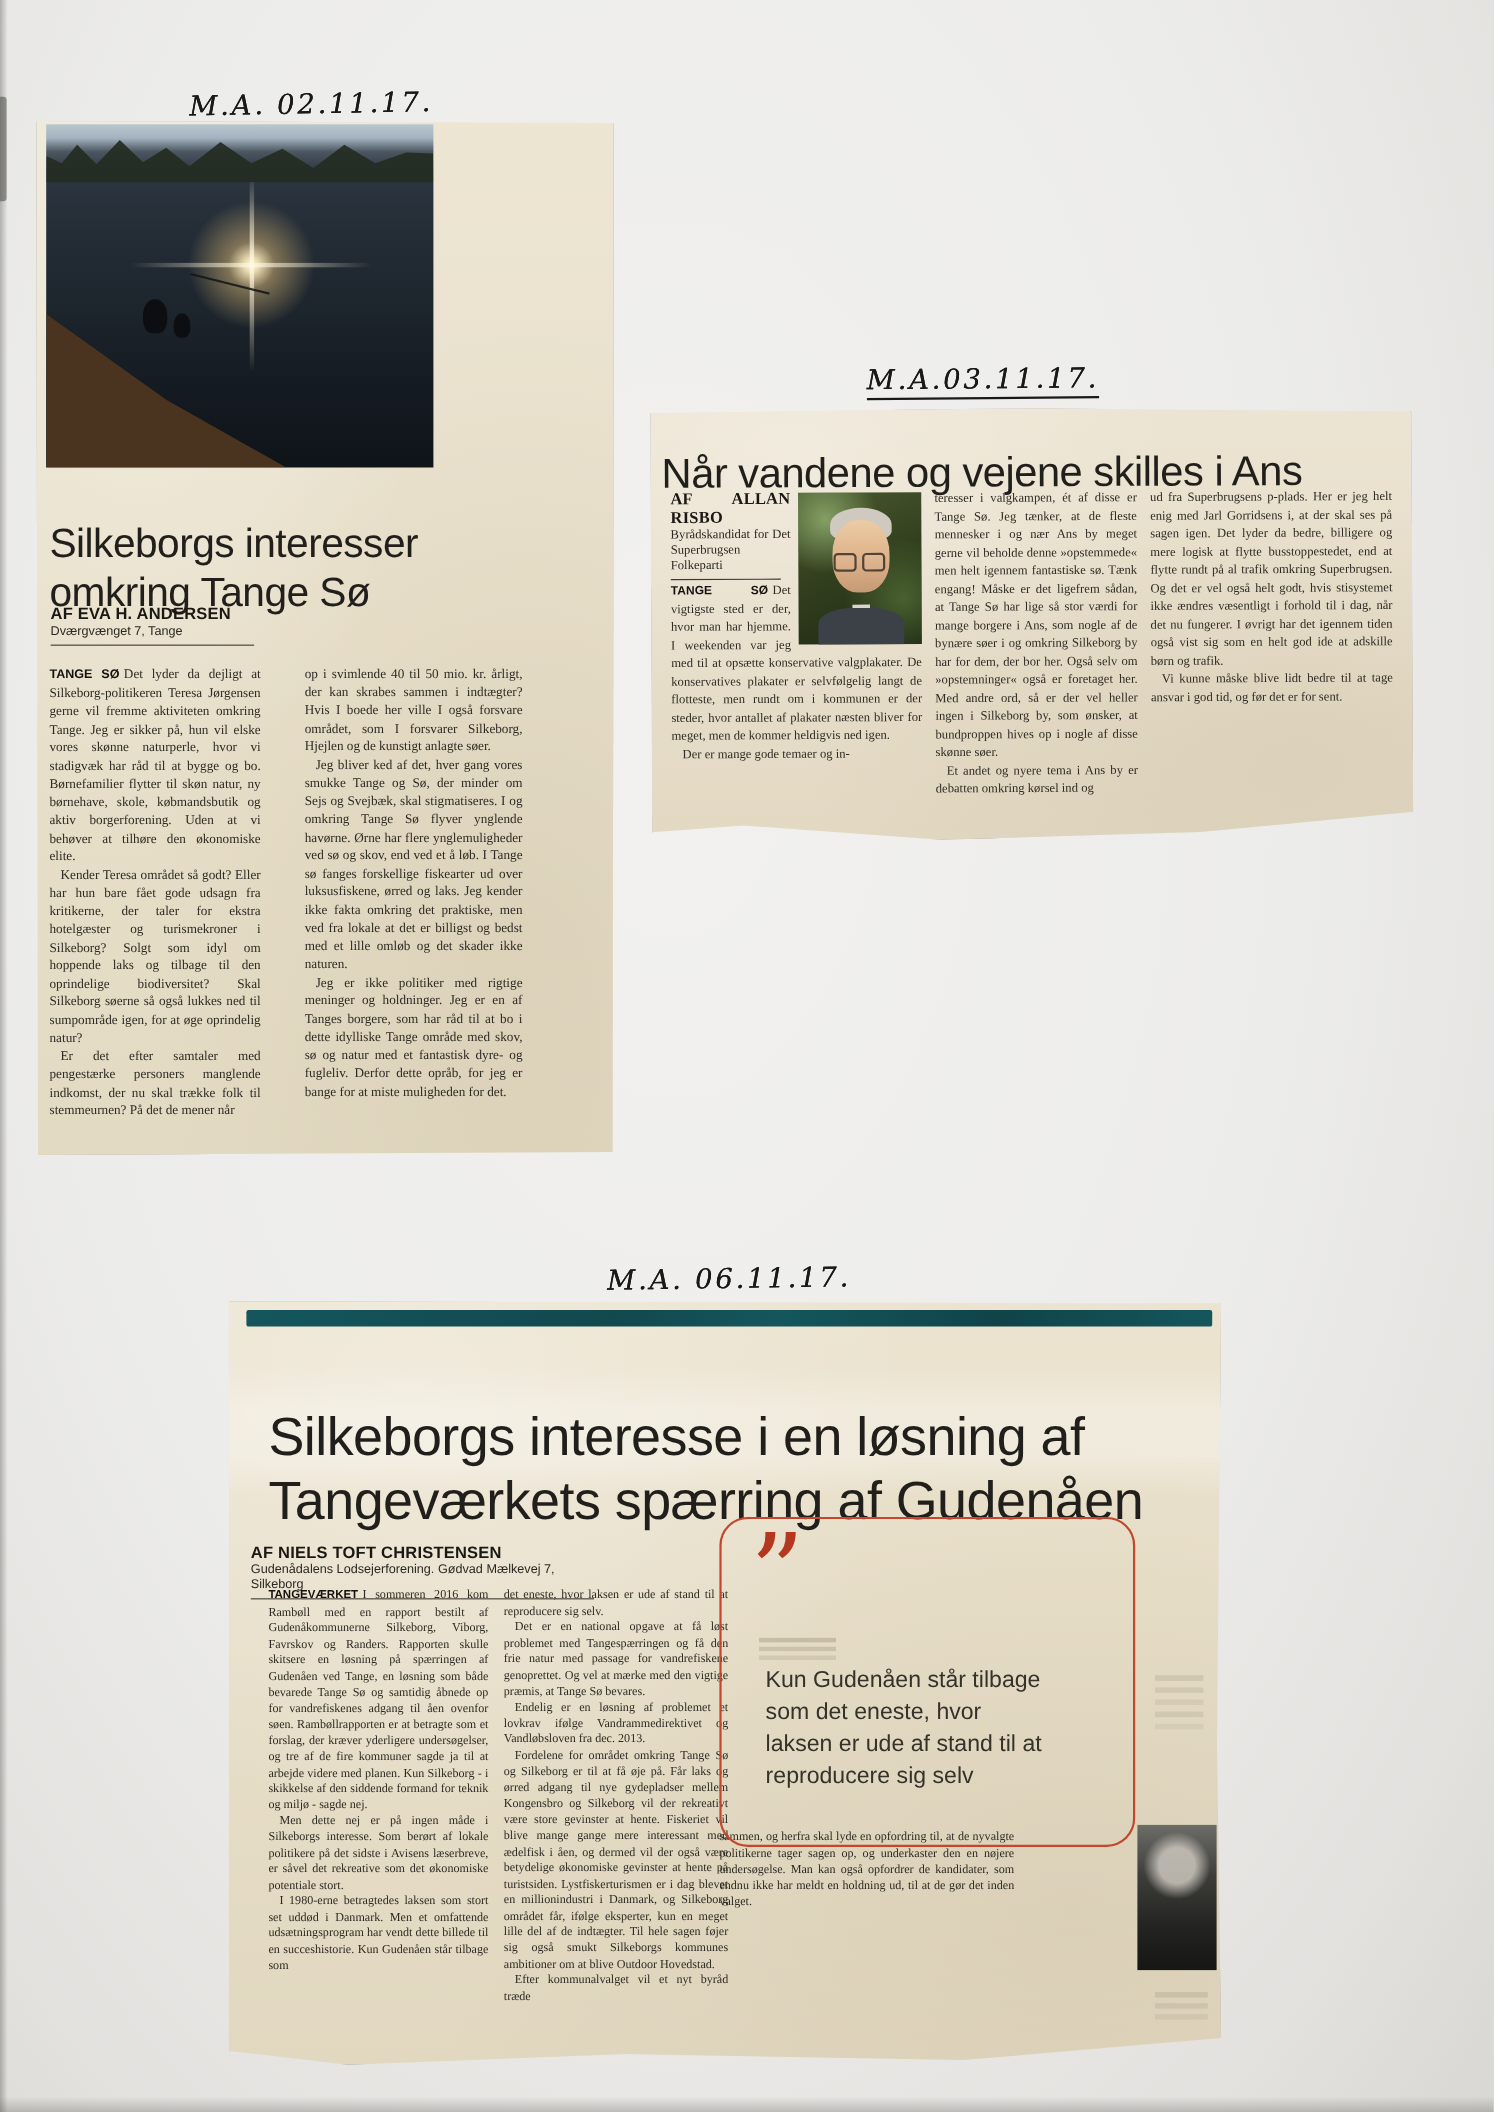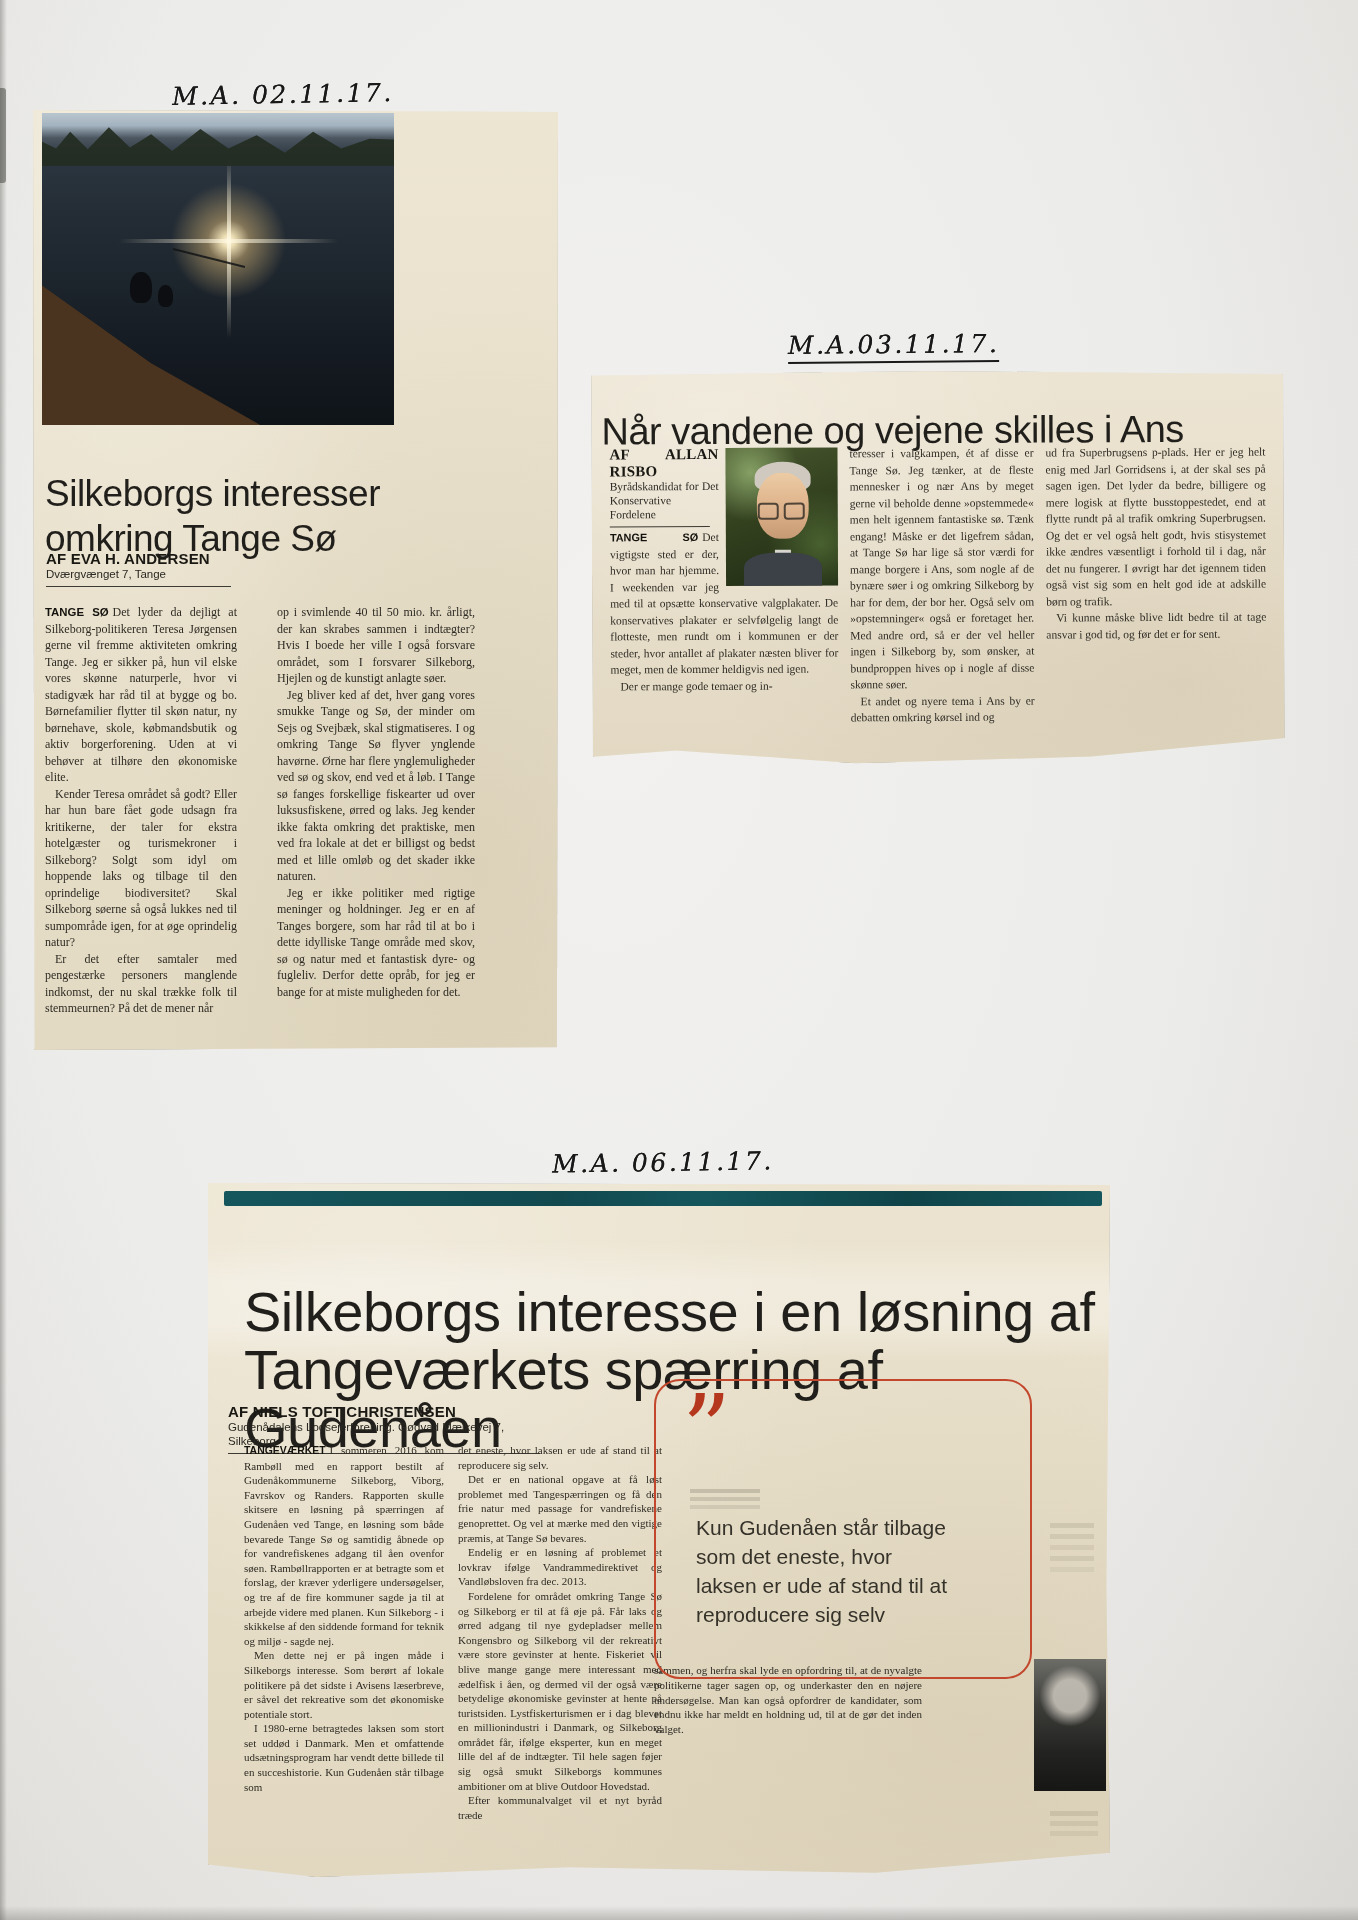--- a/index.html
+++ b/index.html
@@ -91,21 +91,21 @@
   .p2-shirt{position:absolute;left:16%;bottom:-2%;width:70%;height:26%;background:#3c4148;border-radius:40% 40% 0 0;}
   .p2-collar{position:absolute;left:44%;bottom:16%;width:14%;height:10%;background:#d8d5cf;}
 
   
   #clip3{left:208px;top:1183px;width:902px;height:694px;background-color:#e6ddc7;
     clip-path:polygon(0 0,100% .3%,99.6% 58%,100% 96.5%,74% 99.4%,40% 98.6%,12% 100%,0 98.2%);}
   #clip3 .light-band{position:absolute;left:0;top:58px;width:100%;height:118px;
     background:linear-gradient(180deg,rgba(255,255,255,0),rgba(255,255,255,.30) 35%,rgba(255,255,255,.30) 70%,rgba(255,255,255,0));}
   .tealbar{position:absolute;left:16px;top:8px;width:878px;height:15px;border-radius:2px;
     background:linear-gradient(90deg,#14565c 0%,#11494f 38%,#14565c 55%,#0f4449 78%,#14565c 100%);}
-  #clip3 .headline{position:absolute;left:36px;top:62px;font-size:56px;line-height:58px;}
+  #clip3 .headline{position:absolute;left:36px;top:62px;font-size:49px;line-height:58px;}
   #clip3 .byline{position:absolute;left:20px;top:192px;width:280px;margin-top:28px;}
   #clip3 .rule{width:312px;}
   #clip3 .cols{position:absolute;left:36px;top:260px;display:flex;gap:14px;}
   #clip3 .bodycol{font-size:11px;line-height:14.6px;}
   #clip3 .c1{width:200px;} #clip3 .c2{width:204px;}
   #clip3 .c3{position:absolute;left:446px;top:480px;width:268px;font-size:11px;line-height:14.8px;}
 
   .quotebox{position:absolute;left:446px;top:196px;width:374px;height:296px;
     border:2.5px solid #c2472c;border-radius:26px;}
   .qmark{position:absolute;left:26px;top:-6px;font-family:"DejaVu Serif",serif;
@@ -171,21 +171,21 @@
         <div class="photo2">
           <div class="p2-hair"></div>
           <div class="p2-face"></div>
           <div class="p2-g g1"></div>
           <div class="p2-g g2"></div>
           <div class="p2-collar"></div>
           <div class="p2-shirt"></div>
         </div>
         <div class="byline">
           <div class="byline-name">AF ALLAN RISBO</div>
-          <div class="byline-sub">Byrådskandidat for Det Konservative Fordelene</div>
+          <div class="byline-sub">Byrådskandidat for Det Superbrugsen Folkeparti</div>
           <hr class="rule" style="width:100px">
         </div>
         <p><b class="lead">TANGE SØ</b><span>Det vigtigste sted er der, hvor man har hjemme. I weekenden var jeg med til at opsætte konservative valgplakater. De konservatives plakater er selvfølgelig langt de flotteste, men rundt om i kommunen er der steder, hvor antallet af plakater næsten bliver for meget, men de kommer heldigvis ned igen.</span></p>
         <p class="ind">Der er mange gode temaer og in-</p>
       </div>
       <div class="bodycol c2">
         <p>teresser i valgkampen, ét af disse er Tange Sø. Jeg tænker, at de fleste mennesker i og nær Ans by meget gerne vil beholde denne »opstemmede« men helt igennem fantastiske sø. Tænk engang! Måske er det ligefrem sådan, at Tange Sø har lige så stor værdi for mange borgere i Ans, som nogle af de bynære søer i og omkring Silkeborg by har for dem, der bor her. Også selv om »opstemninger« også er foretaget her. Med andre ord, så er der vel heller ingen i Silkeborg by, som ønsker, at bundproppen hives op i nogle af disse skønne søer.</p>
         <p class="ind">Et andet og nyere tema i Ans by er debatten omkring kørsel ind og</p>
       </div>
       <div class="bodycol c3">

